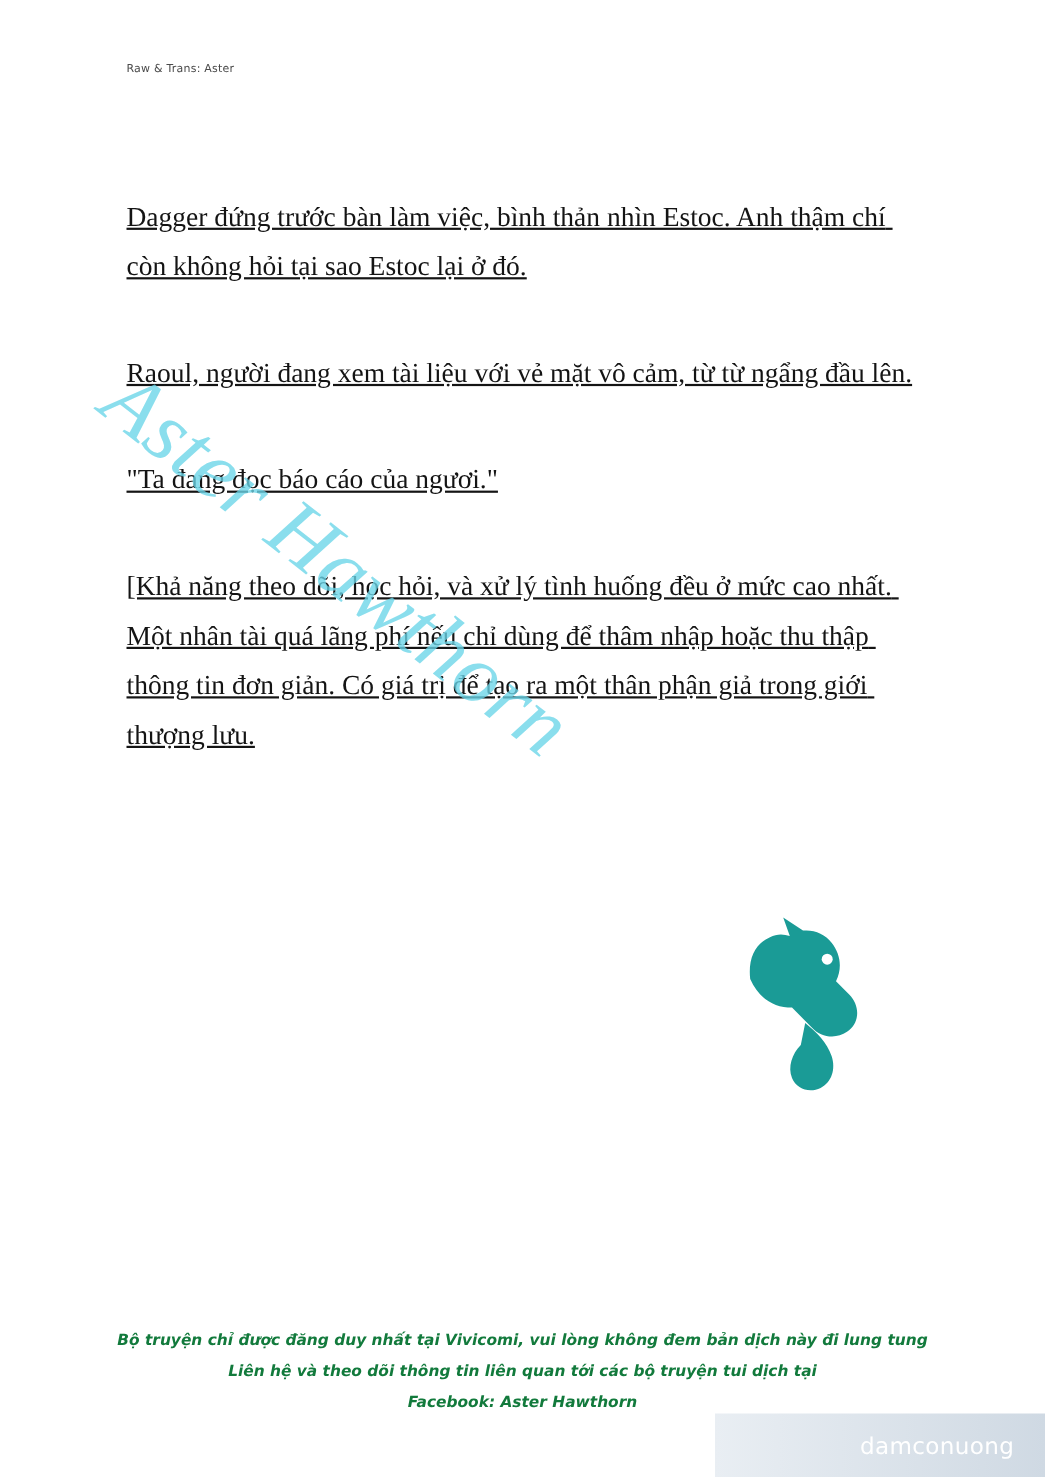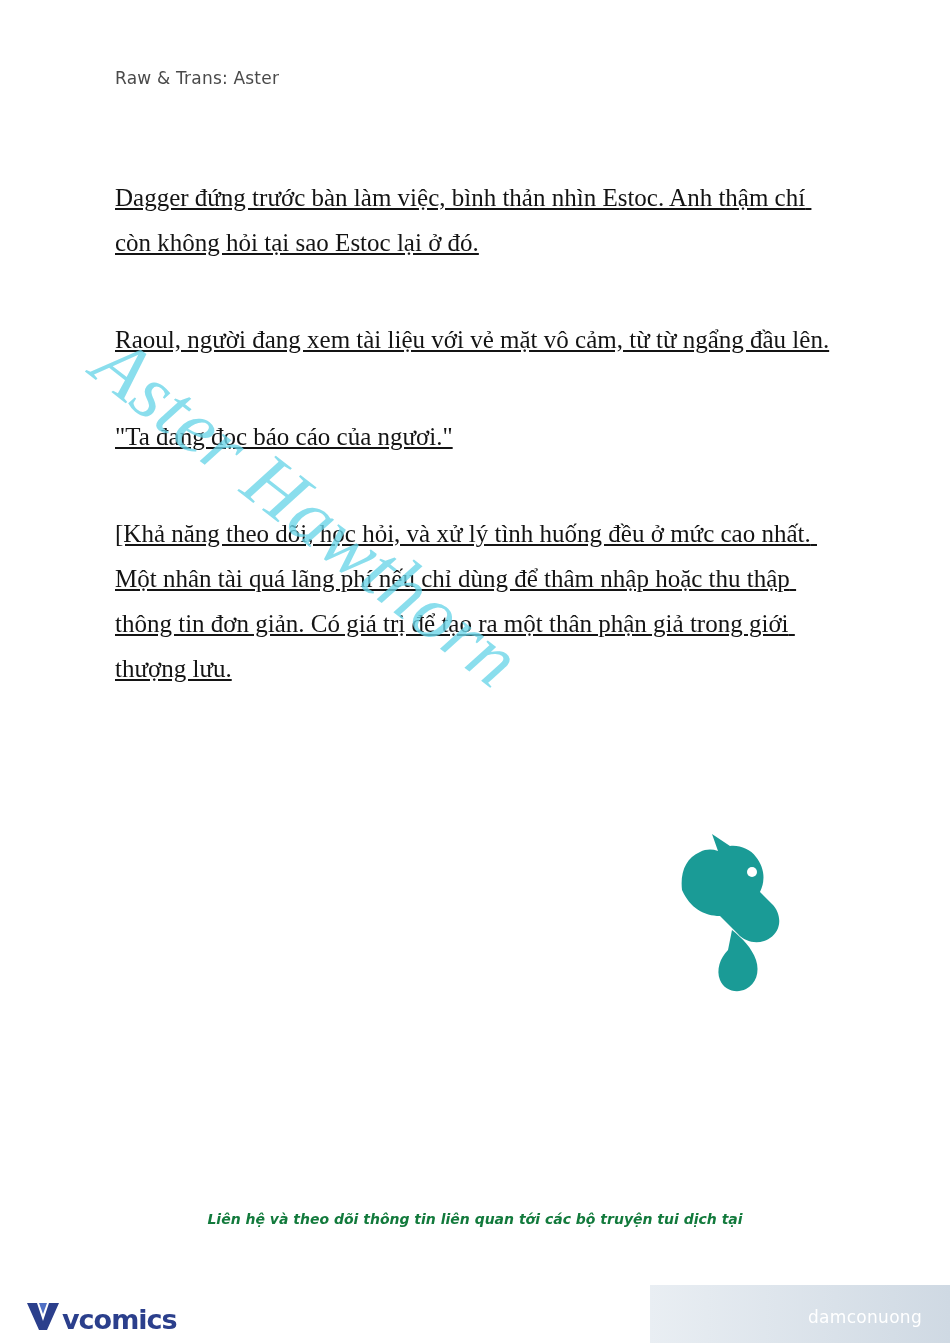--- a/index.html
+++ b/index.html
@@ -22,25 +22,24 @@
     background: #ffffff;
     box-sizing: border-box;
   }
 
   
   .header-credit {
     position: absolute;
     left: 115px;
     top: 57px;
     font-family: "DejaVu Sans", sans-serif;
-    font-size: 17px;
+    font-size: 10px;
     color: #4a4a4a;
     letter-spacing: 0.2px;
     white-space: nowrap;
-    margin-top: 11px;
   }
 
   
   .content {
     position: absolute;
     left: 115px;
     top: 175px;
     width: 730px;
   }
   .para {
@@ -130,21 +129,21 @@
     font-weight: bold;
     color: #2b3f8c;
     letter-spacing: -1px;
     line-height: 30px;
   }
   .site-tag {
     position: absolute;
     right: 28px;
     bottom: 16px;
     font-family: "DejaVu Sans", sans-serif;
-    font-size: 17px;
+    font-size: 21px;
     color: #ffffff;
     letter-spacing: 0.3px;
   }
   .tag-wrap {
     position: absolute;
     right: 0;
     bottom: 0;
     width: 300px;
     height: 58px;
     background: linear-gradient(to right, #e9eef3 0%, #cfd9e3 100%);
@@ -173,32 +172,25 @@
                  C104 55 106 68 100 80 L112 92 C122 102 122 118 110 126 C100 133 86 131 78 122
                  L60 104 C44 104 30 96 22 78 Z"></path>
         <path d="M72 118 C82 126 92 136 96 148 C100 160 96 172 86 177 C76 182 64 178 60 168
                  C56 158 60 146 68 138 Z"></path>
         <circle cx="92" cy="60" r="5" fill="#ffffff"></circle>
       </g>
     </svg>
   </div>
 
   <div class="footer-notes">
+    <span class="line">Bộ truyện chỉ được đăng duy nhất tại Vivicomi, vui lòng không đem bản dịch này đi lung tung</span>
     <span class="line">Liên hệ và theo dõi thông tin liên quan tới các bộ truyện tui dịch tại</span>
+    <span class="line">Facebook: Aster Hawthorn</span>
   </div>
 
   <div class="bottom-bar">
     <div class="tag-wrap"></div>
 
-    <div class="brand-logo">
-      <span class="v-mark">
-        <svg viewBox="0 0 34 30" width="34" height="30" xmlns="http://www.w3.org/2000/svg">
-          <polygon points="1,2 11,2 17,20 23,2 33,2 21,29 13,29" fill="#2b3f8c"></polygon>
-          <polygon points="13,2 21,2 17,13" fill="#4f6fc4"></polygon>
-        </svg>
-      </span>
-      <span class="brand-text"><span>vcomics</span></span>
-    </div>
 
     <div class="site-tag">damconuong</div>
   </div>
 
 </div>
 
 </body></html>

